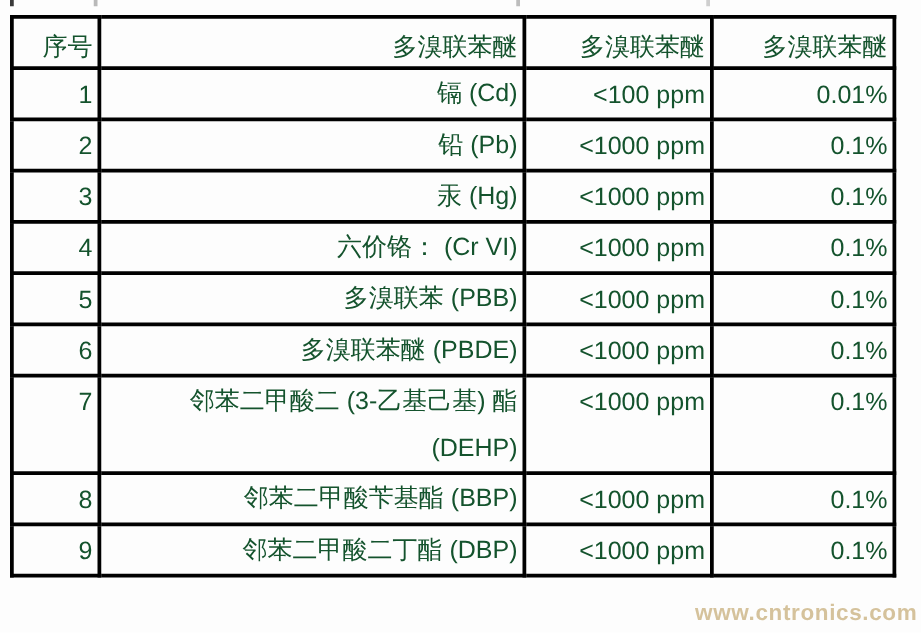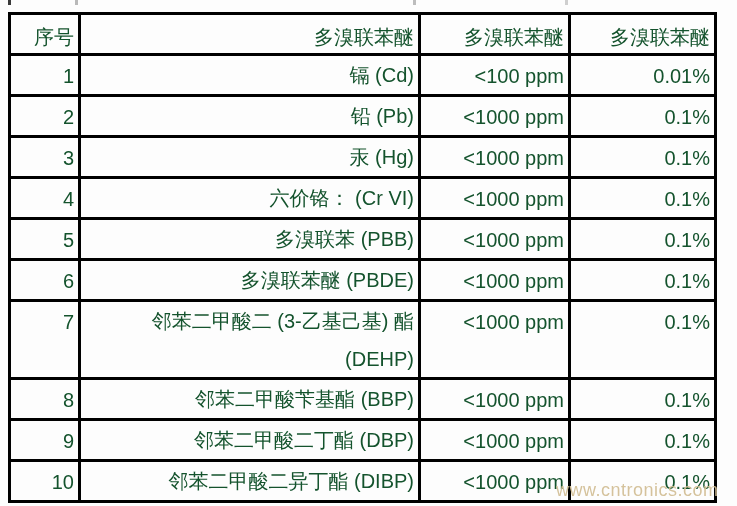--- a/index.html
+++ b/index.html
@@ -159,27 +159,18 @@
       </tr>
       <tr class="data-row">
         <td>9</td>
         <td>
           <span class="name-line">邻苯二甲酸二丁酯 (DBP)</span>
 
         </td>
         <td>&lt;1000 ppm</td>
         <td>0.1%</td>
       </tr>
-      <tr class="data-row">
-        <td>10</td>
-        <td>
-          <span class="name-line">邻苯二甲酸二异丁酯 (DIBP)</span>
-
-        </td>
-        <td>&lt;1000 ppm</td>
-        <td>0.1%</td>
-      </tr>
     </tbody>
   </table>
 
-  <div class="watermark" style="color: rgb(210, 190, 148);">www.cntronics.com</div>
+  <div class="watermark" style="color: rgb(210, 190, 148); font-weight: bold;">www.cntronics.com</div>
 
 </div>
 
 </body></html>

